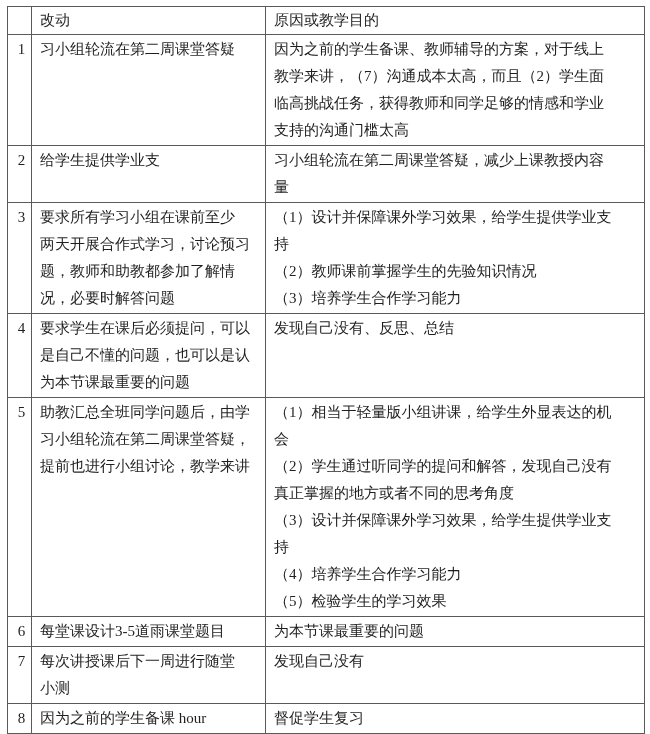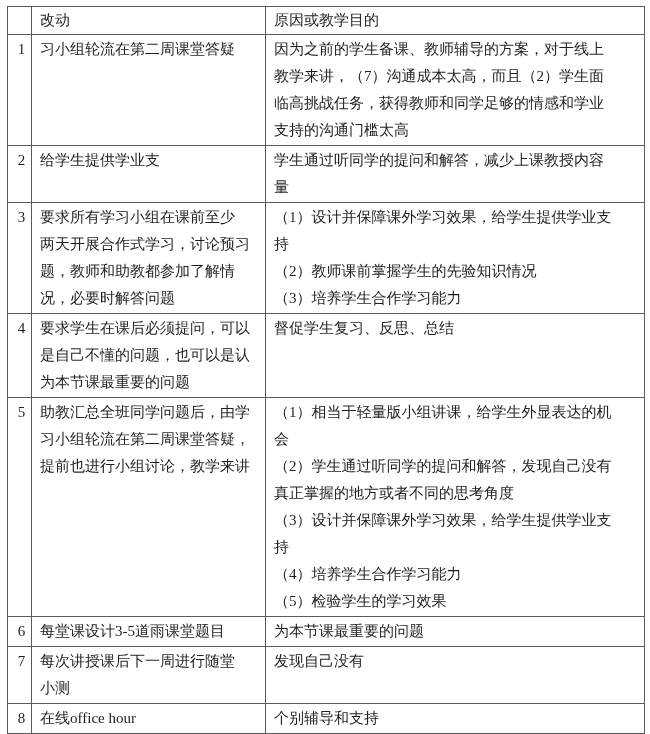--- a/index.html
+++ b/index.html
@@ -69,40 +69,40 @@
       <td class="cell-num">1</td>
       <td class="cell-change">习小组轮流在第二周课堂答疑</td>
       <td class="cell-reason">因为之前的学生备课、教师辅导的方案，对于线上
 教学来讲，（7）沟通成本太高，而且（2）学生面
 临高挑战任务，获得教师和同学足够的情感和学业
 支持的沟通门槛太高</td>
     </tr>
     <tr>
       <td class="cell-num">2</td>
       <td class="cell-change">给学生提供学业支</td>
-      <td class="cell-reason">学生通过听同学的提问和解答，减少上课教授内容
+      <td class="cell-reason">习小组轮流在第二周课堂答疑，减少上课教授内容
 量</td>
     </tr>
     <tr>
       <td class="cell-num">3</td>
       <td class="cell-change">要求所有学习小组在课前至少
 两天开展合作式学习，讨论预习
 题，教师和助教都参加了解情
 况，必要时解答问题</td>
       <td class="cell-reason">（1）设计并保障课外学习效果，给学生提供学业支
 持
 （2）教师课前掌握学生的先验知识情况
 （3）培养学生合作学习能力</td>
     </tr>
     <tr>
       <td class="cell-num">4</td>
       <td class="cell-change">要求学生在课后必须提问，可以
 是自己不懂的问题，也可以是认
 为本节课最重要的问题</td>
-      <td class="cell-reason">督促学生复习、反思、总结</td>
+      <td class="cell-reason">发现自己没有、反思、总结</td>
     </tr>
     <tr>
       <td class="cell-num">5</td>
       <td class="cell-change">助教汇总全班同学问题后，由学
 习小组轮流在第二周课堂答疑，
 提前也进行小组讨论，教学来讲</td>
       <td class="cell-reason">（1）相当于轻量版小组讲课，给学生外显表达的机
 会
 （2）学生通过听同学的提问和解答，发现自己没有
 真正掌握的地方或者不同的思考角度
@@ -117,17 +117,17 @@
       <td class="cell-reason">为本节课最重要的问题</td>
     </tr>
     <tr>
       <td class="cell-num">7</td>
       <td class="cell-change">每次讲授课后下一周进行随堂
 小测</td>
       <td class="cell-reason">发现自己没有</td>
     </tr>
     <tr>
       <td class="cell-num">8</td>
-      <td class="cell-change">在线office hour</td>
-      <td class="cell-reason">个别辅导和支持</td>
+      <td class="cell-change">因为之前的学生备课 hour</td>
+      <td class="cell-reason">督促学生复习</td>
     </tr>
   </tbody>
 </table>
 
 </body></html>

